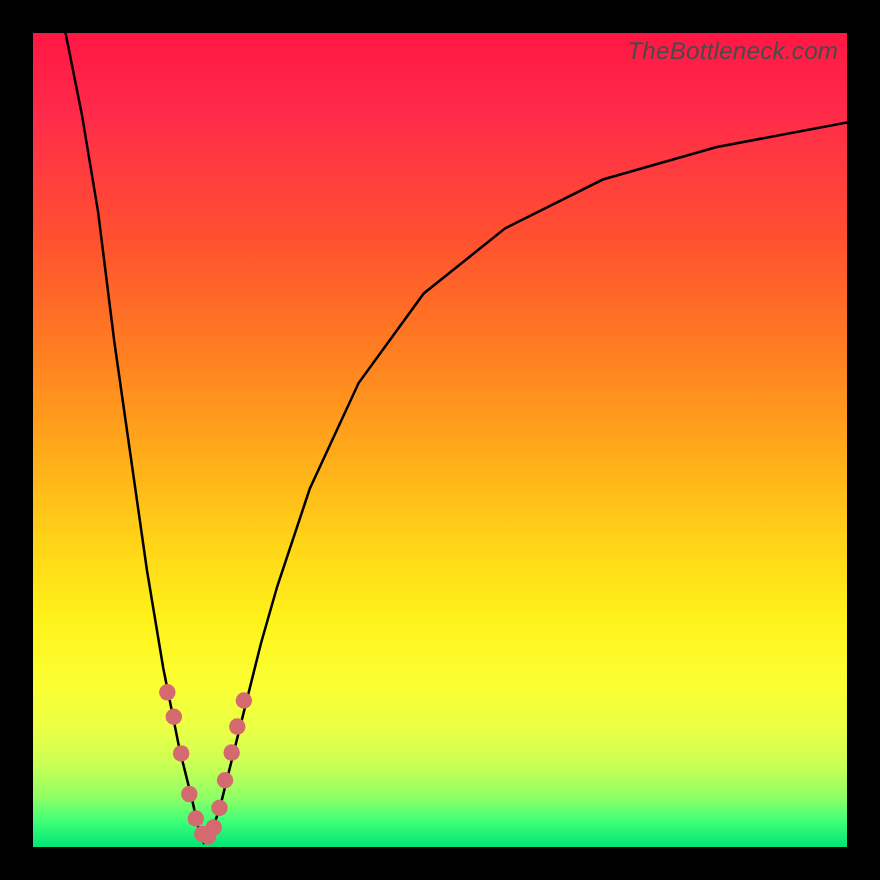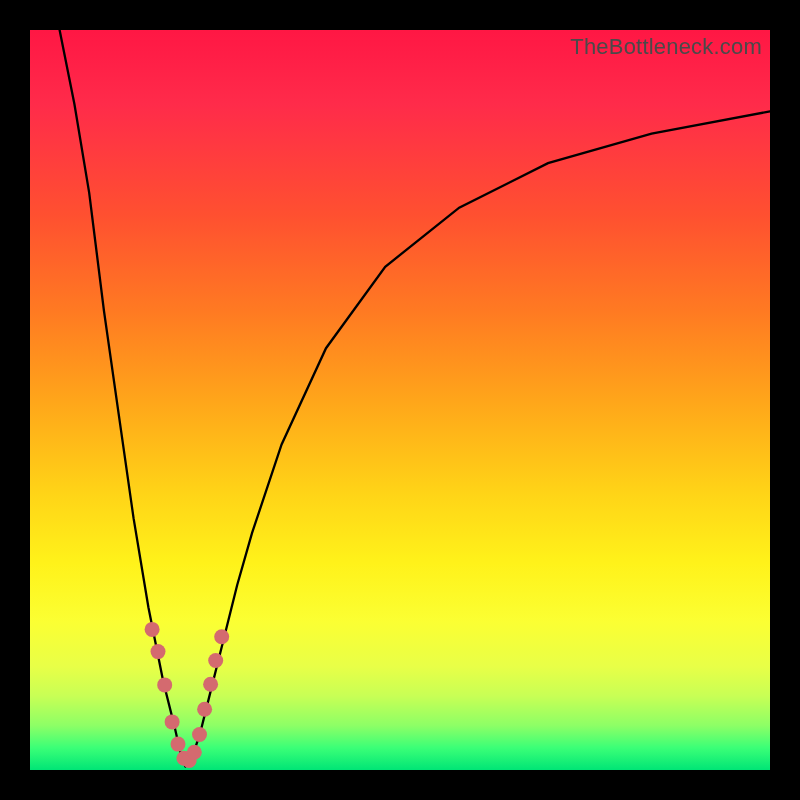--- a/index.html
+++ b/index.html
@@ -9,20 +9,21 @@
     height: 800px;
     overflow: hidden;
     background: #000;
     font-family: Arial, Helvetica, sans-serif;
   }
   .frame {
     position: relative;
     width: 800px;
     height: 560px;
     background: #000;
+    font-style: italic;
   }
   .plot-area {
     position: absolute;
     left: 30px;
     top: 30px;
     width: 740px;
     height: 740px;
     
     background: linear-gradient(
       to bottom,

